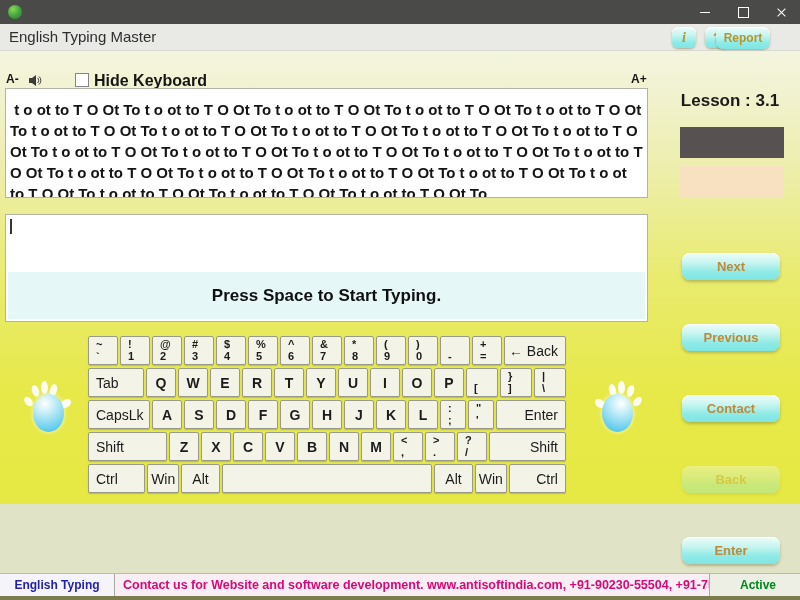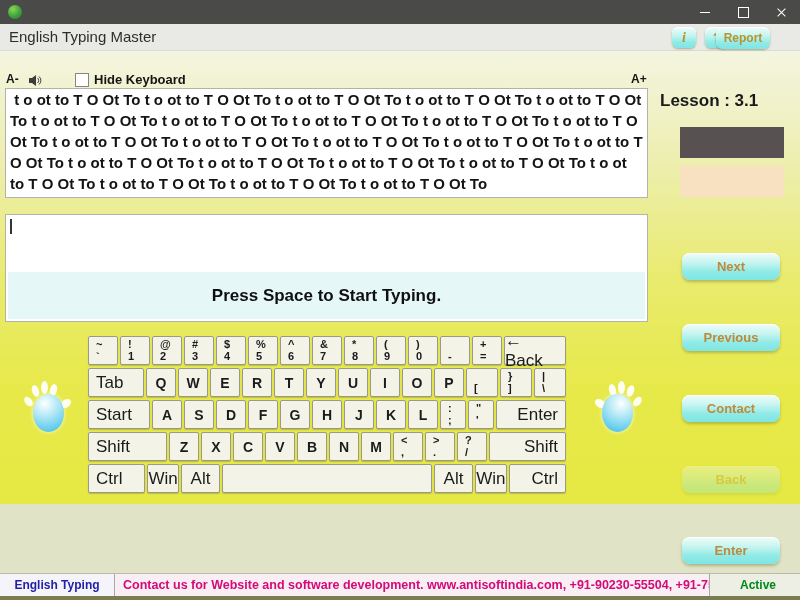--- a/index.html
+++ b/index.html
@@ -28,36 +28,36 @@
   #btn-report{left:716px;top:3px;width:54px;height:22px;border-radius:7px;}
   
   .bg{position:absolute;left:0;top:50px;width:800px;height:546px;
       background:linear-gradient(180deg,#f4f5e0 0%,#f1f2cf 8%,#edeeab 22%,#e9eb6e 42%,#e7e94a 62%,#e6e843 80%,#e6e843 100%);}
   .paleband{position:absolute;left:0;top:504px;width:800px;height:69px;background:#e0e3c6;}
   
   .tbtn{position:absolute;top:72px;height:15px;line-height:15px;font-size:12px;font-weight:700;color:#151515;background:none;border:0;padding:0;cursor:pointer;}
   #fontdec{left:6px;} #fontinc{left:631px;}
   .speaker{position:absolute;left:28px;top:73px;width:14px;height:13px;}
   .chk{position:absolute;left:75px;top:73px;width:12px;height:12px;background:#fff;border:1px solid #858585;}
-  .chklabel{position:absolute;left:94px;top:72px;font-size:13px;font-weight:700;color:#151515;}
+  .chklabel{position:absolute;left:94px;top:72px;font-size:16px;font-weight:700;color:#151515;}
   
   .textbox{position:absolute;left:5px;top:88px;width:643px;height:110px;background:#fff;border:1px solid #b3b3a8;box-sizing:border-box;overflow:hidden;}
-  .textbox p{margin:0;padding:0 4px;font-size:15px;font-weight:700;color:#141414;line-height:21px;white-space:pre-wrap;}
+  .textbox p{margin:0;padding:10px 4px;font-size:15px;font-weight:700;color:#141414;line-height:21px;white-space:pre-wrap;}
   
   .inputbox{position:absolute;left:5px;top:214px;width:643px;height:108px;background:#fff;border:1px solid #b3b3a8;box-sizing:border-box;}
   .caret{position:absolute;left:4px;top:4px;width:1.5px;height:15px;background:#333;}
   .promptband{position:absolute;left:2px;right:2px;top:57px;height:47px;background:#e6f7f8;
               display:flex;align-items:center;justify-content:center;}
   .promptband span{font-size:17px;font-weight:700;color:#101010;}
   
   .kb{position:absolute;left:88px;top:336px;width:478px;}
   .krow{display:flex;gap:2px;margin-bottom:3px;height:29px;}
   .key{box-sizing:border-box;height:29px;background:#f3f3e8;border:1px solid #9a9a8c;border-radius:2px;
        box-shadow:0 1px 1px rgba(60,60,30,.25);color:#1b1b1b;display:flex;align-items:center;justify-content:center;
-       font-size:17px;}
+       font-size:14px;}
   .key.letter{font-size:14px;font-weight:700;}
   .key.dual{flex-direction:column;align-items:flex-start;justify-content:space-between;
             padding:2px 0 2px 7px;font-size:11px;font-weight:700;line-height:1;}
   .key.a-left{justify-content:flex-start;padding-left:7px;}
   .key.a-right{justify-content:flex-end;padding-right:7px;}
   .w-std{width:30px;} .w-back{width:62px;} .w-tab{width:56px;} .w-sym{width:32px;}
   .w-caps{width:62px;} .w-narrow{width:26px;} .w-enter{width:70px;}
   .w-shiftl{width:79px;} .w-shiftr{width:77px;} .w-ctrl{width:59px;} .w-win{width:33px;} .w-alt{width:40px;} .w-space{width:218px;}
   
   .hand{position:absolute;width:46px;height:52px;}
@@ -65,21 +65,21 @@
   .palm{position:absolute;left:8px;top:13px;width:31px;height:38px;border-radius:50%;
         background:radial-gradient(circle at 38% 25%,#ffffff 0%,#aee6f5 40%,#33bce8 100%);
         box-shadow:0 0 4px rgba(255,255,255,.8);}
   .fng{position:absolute;background:rgba(255,255,255,.92);border-radius:50%;}
   .f1{width:7px;height:11px;left:0;top:15px;transform:rotate(-38deg);}
   .f2{width:7px;height:12px;left:7px;top:4px;transform:rotate(-18deg);}
   .f3{width:7px;height:13px;left:16px;top:0;}
   .f4{width:7px;height:12px;left:25px;top:3px;transform:rotate(14deg);}
   .f5{width:8px;height:11px;left:37px;top:17px;transform:rotate(55deg);}
   
-  .lessonlabel{position:absolute;left:660px;top:91px;width:140px;text-align:left;font-size:17px;font-weight:700;color:#1a1a1a;}
+  .lessonlabel{position:absolute;left:660px;top:91px;width:140px;text-align:center;font-size:17px;font-weight:700;color:#1a1a1a;}
   .panel-dark{position:absolute;left:680px;top:127px;width:104px;height:31px;background:#575152;}
   .panel-peach{position:absolute;left:680px;top:166px;width:104px;height:31px;background:#f8e1c0;}
   .sbtns{position:absolute;left:682px;top:209px;width:98px;}
   .sbtn{display:block;width:98px;height:27px;margin-bottom:13px;border:0;border-radius:8px;cursor:pointer;
         background:linear-gradient(180deg,#eefcfa 0%,#c8f5f0 35%,#8feae6 70%,#7ee6e4 100%);
         box-shadow:0 2px 3px rgba(110,110,50,.4), inset 0 1px 0 #fff;
         font-family:"Liberation Sans",sans-serif;font-size:13px;font-weight:700;color:#bc8a3c;padding:0;margin-top:44px;}
   .sbtn.disabled{opacity:.33;cursor:default;}
   
   .statusbar{position:absolute;left:0;top:573px;width:800px;height:23px;border-top:1px solid #bcbcac;display:flex;font-size:12px;font-weight:700;}
@@ -219,21 +219,21 @@
         <div class="key w-sym dual">
           <span>}</span>
           <span>]</span>
         </div>
         <div class="key w-sym dual">
           <span>|</span>
           <span>\</span>
         </div>
       </div>
       <div class="krow">
-        <div class="key w-caps a-left">Start</div>
+        <div class="key w-caps a-left">CapsLk</div>
         <div class="key w-std letter">A</div>
         <div class="key w-std letter">S</div>
         <div class="key w-std letter">D</div>
         <div class="key w-std letter">F</div>
         <div class="key w-std letter">G</div>
         <div class="key w-std letter">H</div>
         <div class="key w-std letter">J</div>
         <div class="key w-std letter">K</div>
         <div class="key w-std letter">L</div>
         <div class="key w-narrow dual">

